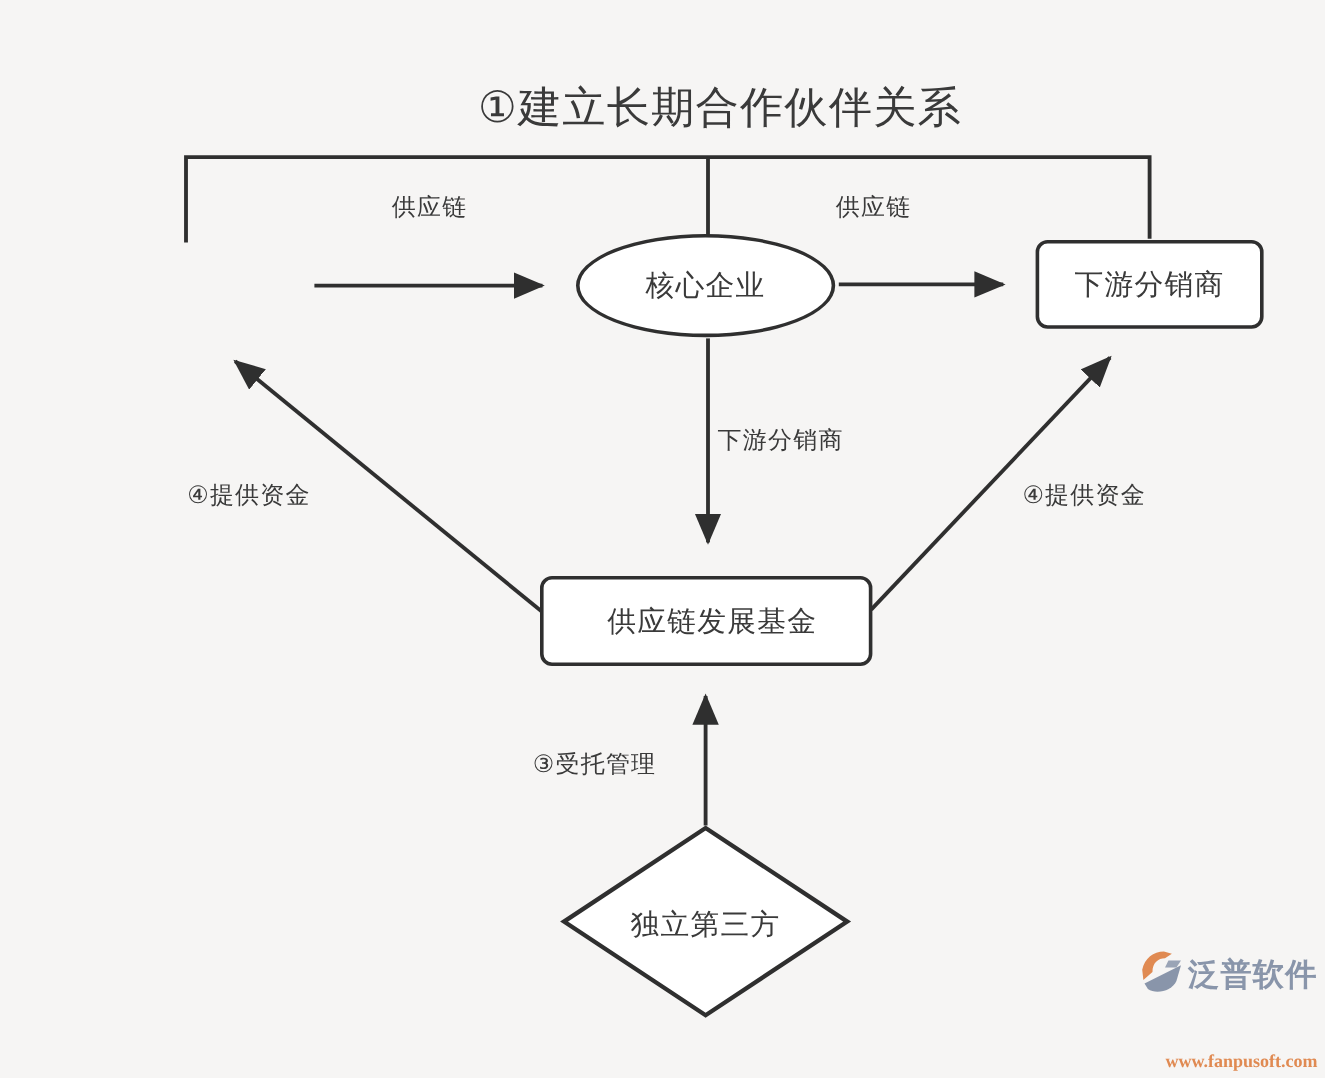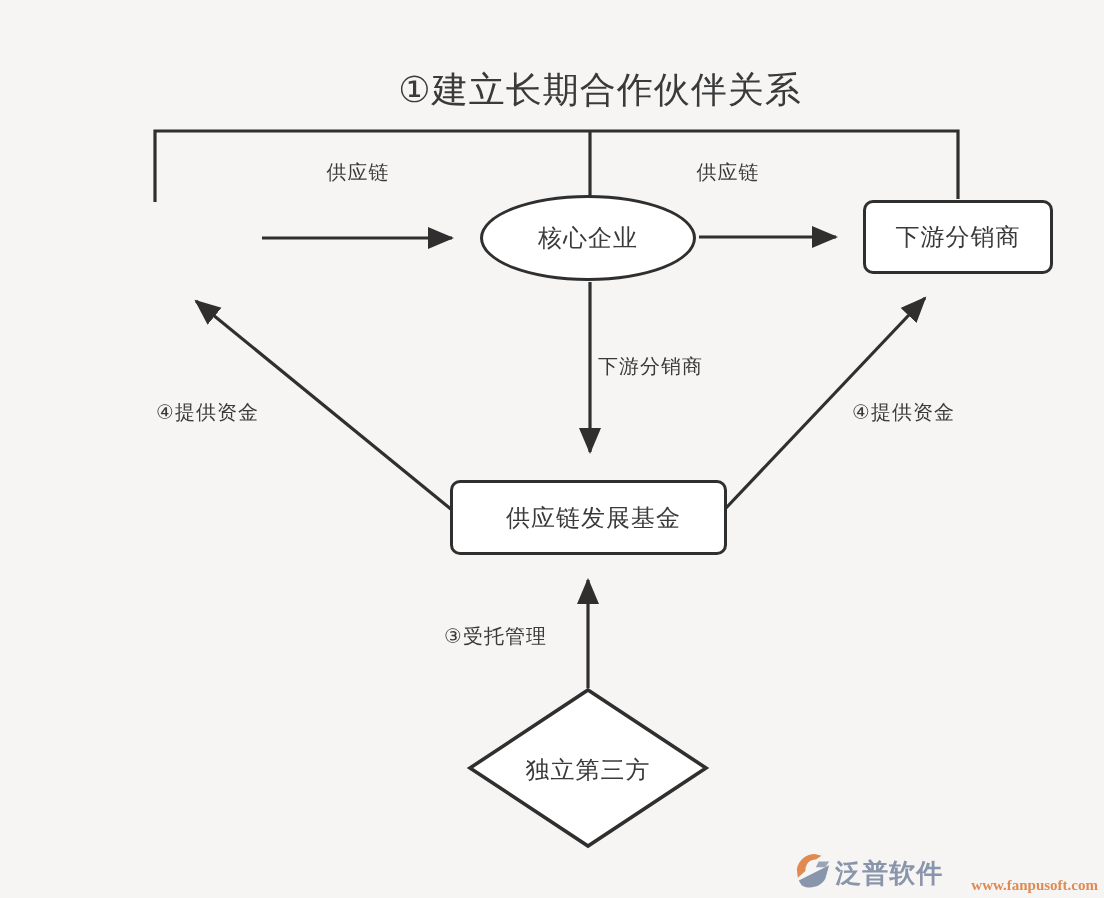--- a/index.html
+++ b/index.html
@@ -56,21 +56,21 @@
     color:var(--text);
     font-size:20px;
     letter-spacing:1px;
     white-space:nowrap;
   }
   .lbl.centered{transform:translateX(-50%);}
   .lbl.title{font-size:36px;}
   .watermark{
     position:absolute;
     right:6px;bottom:4px;
-    display:flex;flex-direction:row;align-items:flex-end;
+    display:flex;flex-direction:column;align-items:flex-end;gap:45px;
   }
   .wm-row{display:flex;align-items:center;gap:2px;}
   .wm-brand{
     color:var(--brand);
     font-size:26px;font-weight:bold;letter-spacing:1px;
   }
   .wm-url{
     color:var(--url);
     font-family:"Liberation Serif","DejaVu Serif",serif;
     font-size:15px;font-weight:bold;

